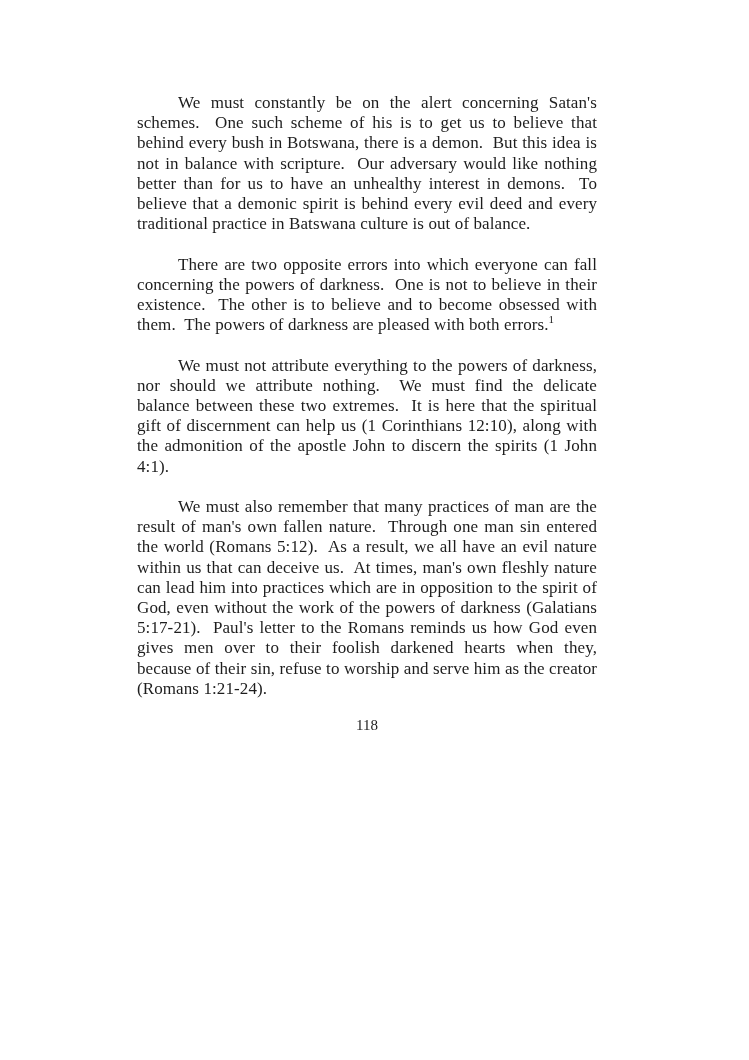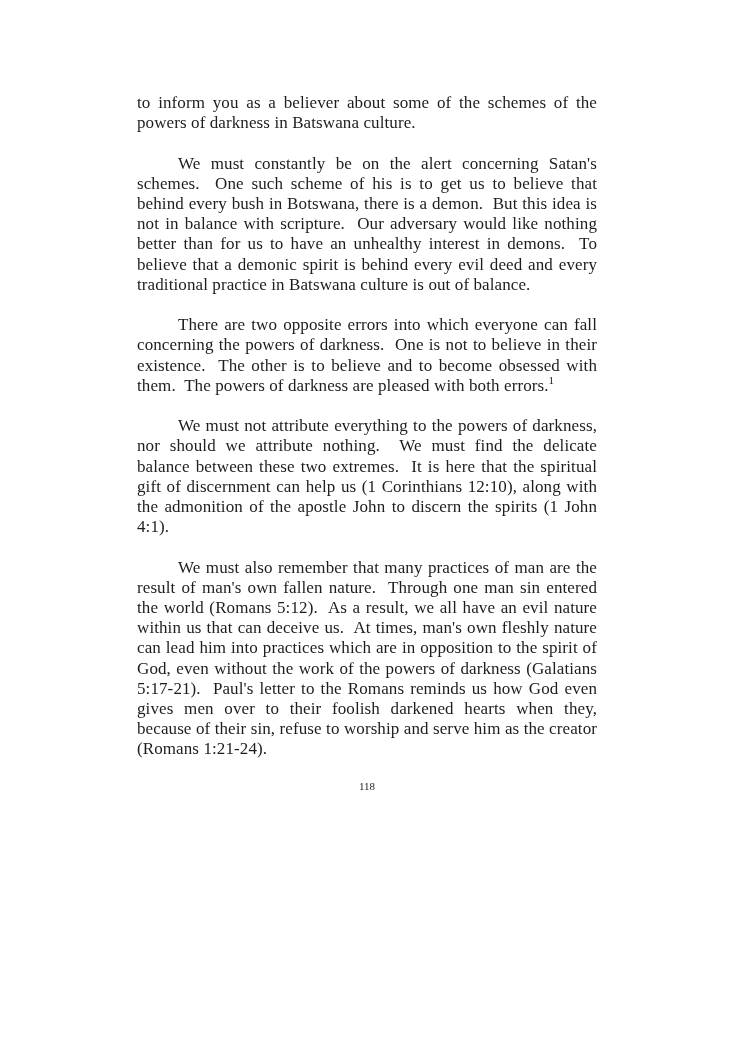--- a/index.html
+++ b/index.html
@@ -38,33 +38,32 @@
     display: inline-block;
     width: 41px;
   }
   .footnote-ref {
     font-size: 11px;
     vertical-align: super;
     line-height: 0;
   }
   .page-number {
     margin-top: 2px;
-    font-size: 11px;
+    font-size: 15px;
     line-height: 20.2px;
     text-align: center;
     white-space: normal;
   }
 </style>
 </head>
 <body>
 
 <div class="page">
   <div class="text-column">
 
-    <p class="para"><span class="para-text">to inform you as a believer about some of the schemes of the powers of darkness in Batswana culture.</span><sup class="footnote-ref"></sup></p>
 
     <p class="para indent"><span class="para-text">We must constantly be on the alert concerning Satan's schemes.  One such scheme of his is to get us to believe that behind every bush in Botswana, there is a demon.  But this idea is not in balance with scripture.  Our adversary would like nothing better than for us to have an unhealthy interest in demons.  To believe that a demonic spirit is behind every evil deed and every traditional practice in Batswana culture is out of balance.</span><sup class="footnote-ref"></sup></p>
 
     <p class="para indent"><span class="para-text">There are two opposite errors into which everyone can fall concerning the powers of darkness.  One is not to believe in their existence.  The other is to believe and to become obsessed with them.  The powers of darkness are pleased with both errors.</span><sup class="footnote-ref">1</sup></p>
 
     <p class="para indent"><span class="para-text">We must not attribute everything to the powers of darkness, nor should we attribute nothing.  We must find the delicate balance between these two extremes.  It is here that the spiritual gift of discernment can help us (1 Corinthians 12:10), along with the admonition of the apostle John to discern the spirits (1 John 4:1).</span><sup class="footnote-ref"></sup></p>
 
     <p class="para indent"><span class="para-text">We must also remember that many practices of man are the result of man's own fallen nature.  Through one man sin entered the world (Romans 5:12).  As a result, we all have an evil nature within us that can deceive us.  At times, man's own fleshly nature can lead him into practices which are in opposition to the spirit of God, even without the work of the powers of darkness (Galatians 5:17-21).  Paul's letter to the Romans reminds us how God even gives men over to their foolish darkened hearts when they, because of their sin, refuse to worship and serve him as the creator (Romans 1:21-24).</span><sup class="footnote-ref"></sup></p>
 
     <div class="page-number">118</div>

